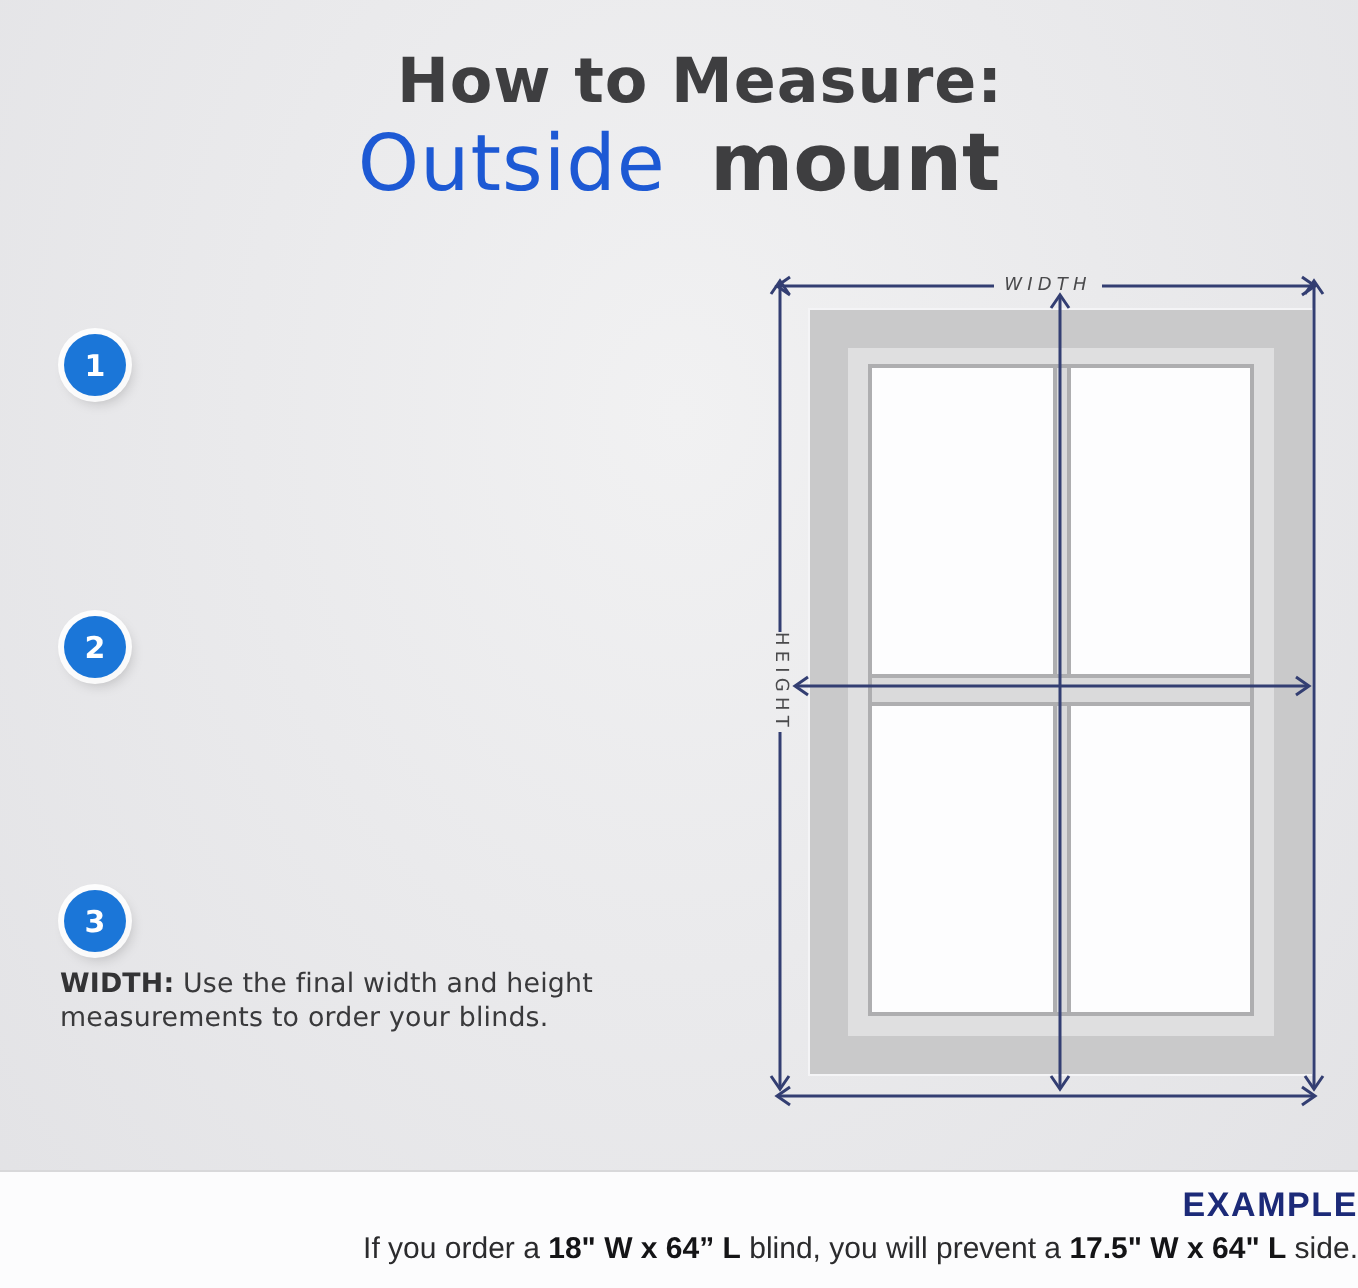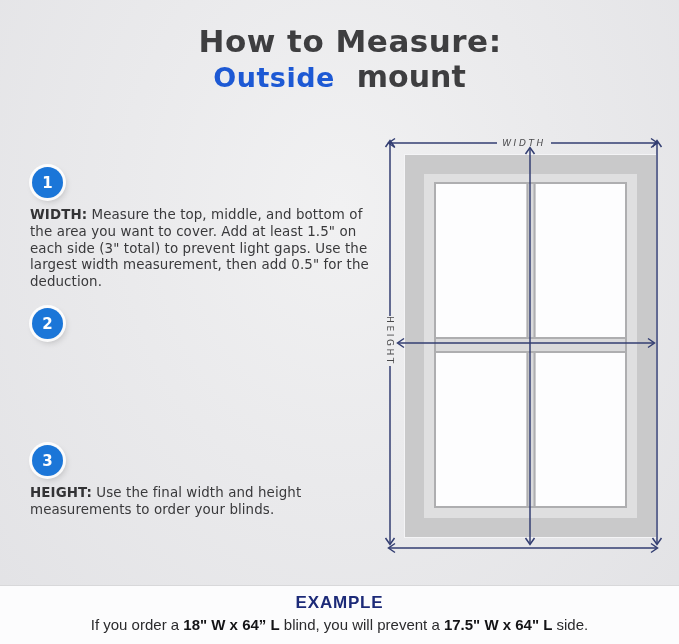--- a/index.html
+++ b/index.html
@@ -6,22 +6,22 @@
   .page{
     position:relative;width:679px;height:644px;overflow:hidden;
     background:radial-gradient(ellipse at 50% 32%, #f1f1f2 0%, #eaeaec 45%, #e2e2e5 100%);
     font-family:"DejaVu Sans", sans-serif;
     -webkit-font-smoothing:antialiased;
   }
   
   .title{position:absolute;top:24px;left:0;width:100%;text-align:center;line-height:1.1;}
   .title-line1{font-size:31px;font-weight:700;color:var(--heading-gray,#3e3e40);letter-spacing:.5px;padding-left:21px;}
   .title-line2{margin-top:2px;}
-  .title-hl{font-size:27px;font-weight:700;color:var(--title-blue,#1d59d4);letter-spacing:.5px;}
-  .title-rest{font-size:30px;font-weight:700;color:var(--heading-gray,#3e3e40);margin-left:22px;}
+  .title-hl{font-size:39px;font-weight:400;color:var(--title-blue,#1d59d4);letter-spacing:.5px;}
+  .title-rest{font-size:40px;font-weight:700;color:var(--heading-gray,#3e3e40);margin-left:22px;}
   
   .step{position:absolute;left:30px;width:348px;}
   .step-1{top:167px;}
   .step-2{top:308px;}
   .step-3{top:445px;}
   .badge{
     width:31px;height:31px;border-radius:50%;
     background:var(--accent-blue,#1b76d8);
     color:#fff;font-size:15px;font-weight:700;
     display:flex;align-items:center;justify-content:center;
@@ -70,21 +70,21 @@
   .dim-label{
     position:absolute;font-size:9px;font-weight:500;letter-spacing:2.6px;
     color:#4a4a4c;white-space:nowrap;
   }
   .lbl-width{left:524px;top:143px;transform:translate(-50%,-50%);font-style:italic;}
   .lbl-height{left:390px;top:341px;transform:translate(-50%,-50%) rotate(90deg);}
   
   .example{
     position:absolute;left:0;bottom:0;width:679px;height:58px;
     background:#fcfcfd;border-top:1px solid #d8d8da;
-    text-align:center;font-family:"Liberation Sans", sans-serif;margin-top:34px;
+    text-align:right;font-family:"Liberation Sans", sans-serif;margin-top:34px;
   }
   .ex-title{
     margin-top:7px;font-size:17px;font-weight:700;letter-spacing:.8px;
     color:var(--example-navy,#1c2a78);
   }
   .ex-body{margin:3px 0 0;font-size:15px;color:#2b2b2d;}
   .ex-body b{font-weight:700;color:#141416;}
 </style>
 </head>
 <body>
@@ -95,34 +95,33 @@
     <div class="title-line1">How to Measure:</div>
     <div class="title-line2">
       <span class="title-hl">Outside</span><span class="title-rest">mount</span>
     </div>
   </div>
 
   <div class="step step-1">
     <div class="badge">
       <span>1</span>
     </div>
-    <p class="step-text"><b>WIDTH:</b> <span>Measure the top, middle, and bottom of the area you want to cover. Add at least 1.5" on each side (3" total) to prevent light gaps. Use the largest width measurement, then add 0.5" for the deduction.</span></p>
   </div>
 
   <div class="step step-2">
     <div class="badge">
       <span>2</span>
     </div>
   </div>
 
   <div class="step step-3">
     <div class="badge">
       <span>3</span>
     </div>
-    <p class="step-text"><b>HEIGHT:</b> <span>Use the final width and height measurements to order your blinds.</span></p>
+    <p class="step-text"><b>WIDTH:</b> <span>Use the final width and height measurements to order your blinds.</span></p>
   </div>
 
   <div class="window">
     <div class="jamb">
       <div class="sash">
         <div class="mullion-v"></div>
         <div class="rail-h"></div>
       </div>
     </div>
   </div>

